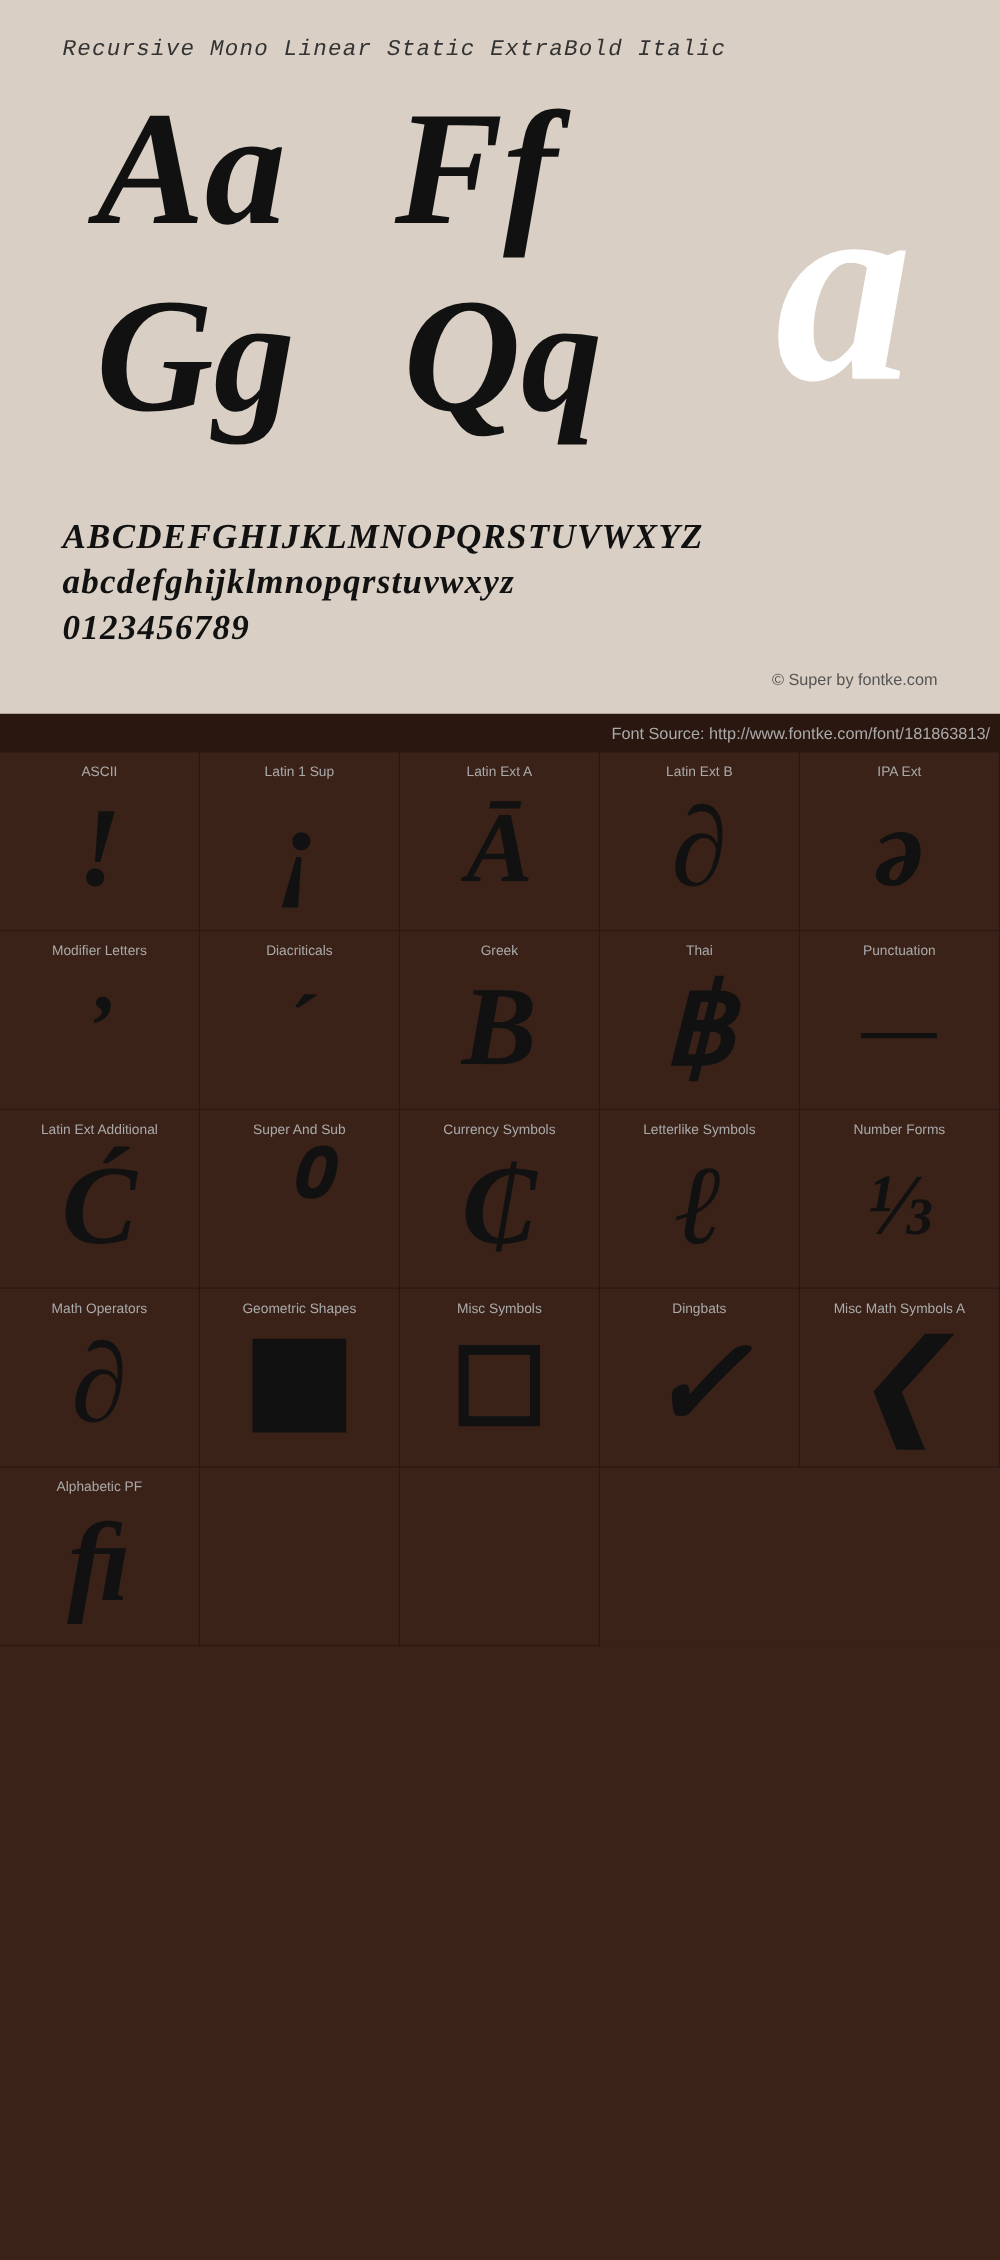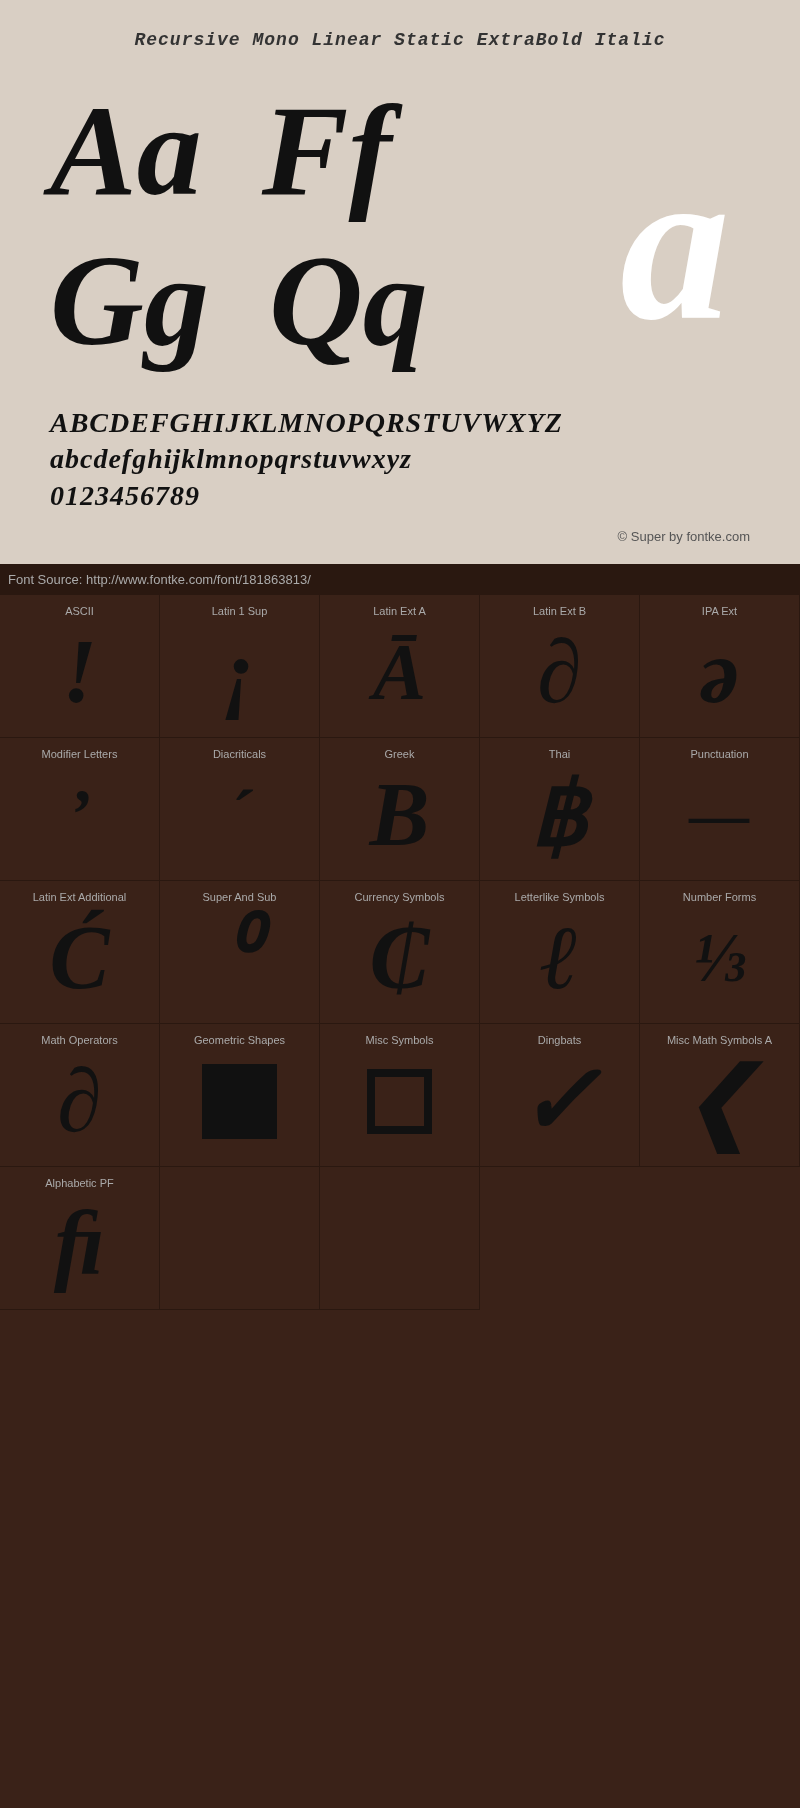--- a/index.html
+++ b/index.html
@@ -12,51 +12,51 @@
     
     .top-section {
       background: #d9cfc4;
       padding: 30px 50px 20px 50px;
       position: relative;
     }
 
     .font-title {
       font-family: 'Courier New', Courier, monospace;
       font-size: 18px;
-      font-weight: bold;
+      font-weight: normal;
       font-style: italic;
       color: #333;
       letter-spacing: 1px;
-      margin-bottom: 35px;
-      text-align: center;
+      margin-bottom: 20px;
     }
 
     .big-letters {
       font-size: 130px;
       font-weight: 900;
       font-style: italic;
       color: #111;
       line-height: 1;
       font-family: Georgia, serif;
+      margin-left: 27px;
     }
 
     .big-letter-white {
       font-size: 220px;
       font-weight: 900;
       font-style: italic;
       color: #fff;
       line-height: 0.9;
       position: absolute;
       right: 20px;
       top: 60px;
       font-family: Georgia, serif;
     }
 
     .alphabet-section {
-      margin-top: 0;
+      margin-top: 22px;
       padding-bottom: 10px;
     }
 
     .alphabet-line {
       font-size: 28px;
       font-weight: 900;
       font-style: italic;
       color: #111;
       font-family: Georgia, serif;
       line-height: 1.3;
@@ -73,21 +73,21 @@
 
     
     .dark-section {
       background: #3a2218;
     }
 
     .font-source {
       background: #2a1810;
       color: #aaa;
       font-size: 13px;
-      text-align: left;
+      text-align: right;
       padding: 8px;
       font-family: Arial, sans-serif;
     }
 
     .glyph-grid {
       display: grid;
       grid-template-columns: repeat(5, 1fr);
     }
 
     .glyph-cell {

